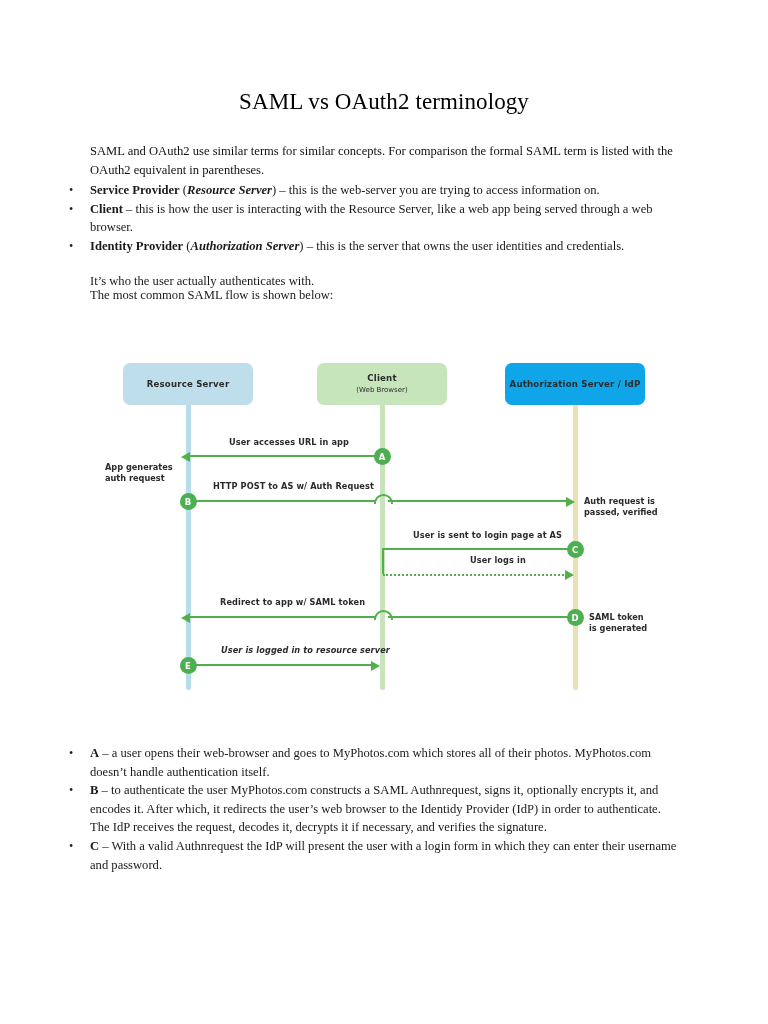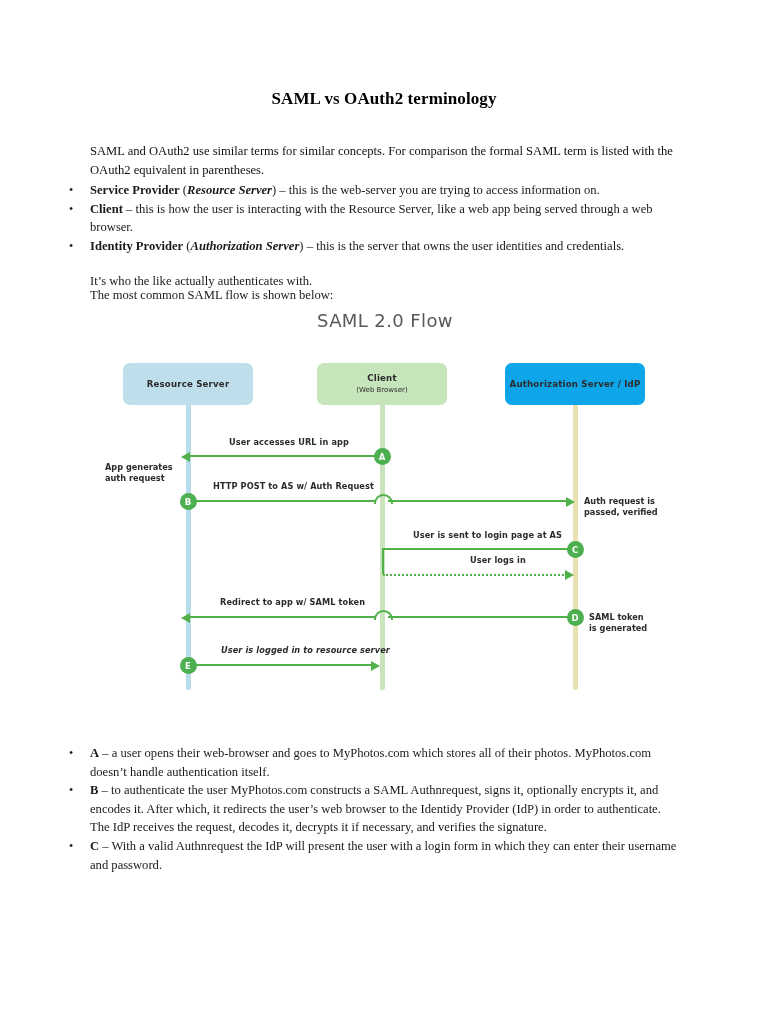--- a/index.html
+++ b/index.html
@@ -23,22 +23,22 @@
   }
 
   
   .doc-title {
     position: absolute;
     left: 0;
     right: 0;
     top: 89px;
     text-align: center;
     font-family: "Liberation Serif", serif;
-    font-weight: bold;
-    font-size: 17px;
+    font-weight: normal;
+    font-size: 23px;
     letter-spacing: 0.1px;
     color: #000;
   }
 
   .para {
     position: absolute;
     left: 90px;
     width: 590px;
     font-size: 12.6px;
     line-height: 18.6px;
@@ -231,26 +231,25 @@
     <li>
       <span class="dot">•</span>
       <b class="term">Client</b><span> – this is how the user is interacting with the Resource Server, like a web app being served through a web browser.</span>
     </li>
     <li>
       <span class="dot">•</span>
       <b class="term">Identity Provider</b><span> (</span><i class="alt">Authorization Server</i><span>)</span><span> – this is the server that owns the user identities and credentials.</span>
     </li>
   </ul>
 
-  <div class="sub-line" style="top:272px;">It’s who the like actually authenticates with.</div>
+  <div class="sub-line" style="top:272px;">It’s who the user actually authenticates with.</div>
   <div class="sub-line" style="top:286px;">The most common SAML flow is shown below:</div>
 
   <div class="diagram">
 
-    <div class="diagram-title">SAML 2.0 Flow</div>
 
     <div class="lifeline blue" style="left:90.5px;"></div>
     <div class="lifeline green" style="left:284.5px;"></div>
     <div class="lifeline yellow" style="left:477.5px;"></div>
 
     <div class="actor-box blue" style="left:28px; width:130px;">
       <div class="a-title">Resource Server</div>
     </div>
     <div class="actor-box green" style="left:222px; width:130px;">
       <div class="a-title">Client</div>

